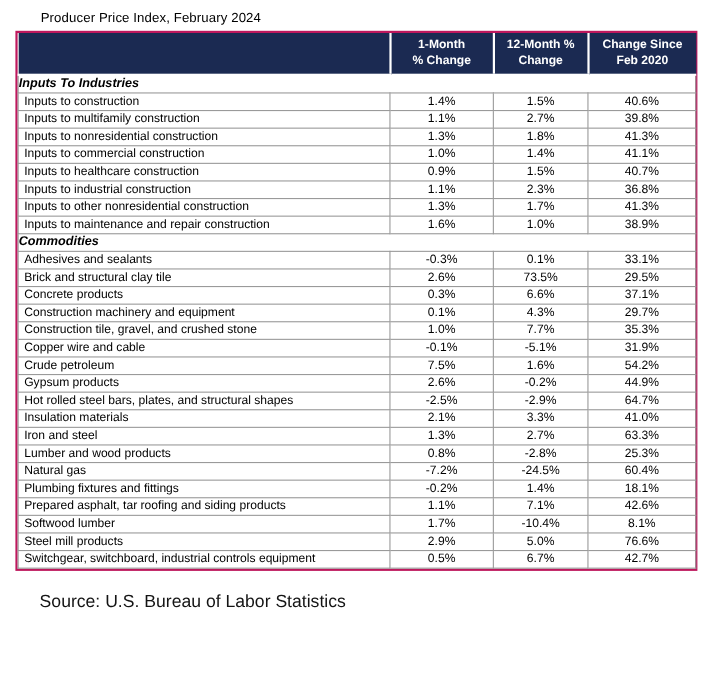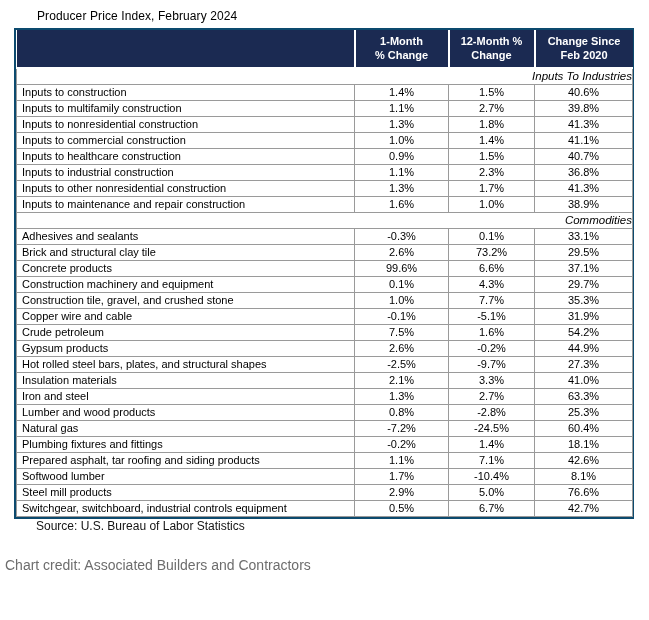--- a/index.html
+++ b/index.html
@@ -12,21 +12,21 @@
   .page { position: relative; width: 649px; height: 444px; padding-top: 9px; }
   .chart-title {
     margin: 0 0 5px 37px;
     font-size: 12px;
     color: #000000;
     letter-spacing: 0.1px;
   }
   .table-wrap {
     margin-left: 14px;
     width: 620px;
-    border: 2px solid #0c4a6e;
+    border: 2px solid #be185d;
   }
   table {
     border-collapse: collapse;
     width: 100%;
     table-layout: fixed;
   }
   col.c-label { width: 338px; }
   col.c-m1    { width: 94px;  }
   col.c-m12   { width: 86px;  }
   col.c-since { width: 98px;  }
@@ -50,29 +50,29 @@
     font-size: 11px;
     color: #000000;
     height: 15px;
     line-height: 13px;
     padding: 1px 5px;
     overflow: hidden;
     white-space: nowrap;
   }
   tbody td.num { text-align: center; padding: 1px 2px; }
   tr.section-row td {
-    text-align: right;
-    font-weight: normal;
+    text-align: left;
+    font-weight: bold;
     font-style: italic;
     font-size: 11.5px;
     padding: 1px 0;
   }
   .source {
-    margin: 0 0 0 36px;
-    font-size: 12px;
+    margin: 20px 0 0 36px;
+    font-size: 16px;
     color: #141414;
   }
   .credit {
     margin: 24px 0 0 5px;
     font-size: 14px;
     color: #6d6d6d;
   }
 </style>
 </head>
 <body>
@@ -156,26 +156,26 @@
           </tr>
           <tr>
             <td class="label">Adhesives and sealants</td>
             <td class="num">-0.3%</td>
             <td class="num">0.1%</td>
             <td class="num">33.1%</td>
           </tr>
           <tr>
             <td class="label">Brick and structural clay tile</td>
             <td class="num">2.6%</td>
-            <td class="num">73.2%</td>
+            <td class="num">73.5%</td>
             <td class="num">29.5%</td>
           </tr>
           <tr>
             <td class="label">Concrete products</td>
-            <td class="num">99.6%</td>
+            <td class="num">0.3%</td>
             <td class="num">6.6%</td>
             <td class="num">37.1%</td>
           </tr>
           <tr>
             <td class="label">Construction machinery and equipment</td>
             <td class="num">0.1%</td>
             <td class="num">4.3%</td>
             <td class="num">29.7%</td>
           </tr>
           <tr>
@@ -198,22 +198,22 @@
           </tr>
           <tr>
             <td class="label">Gypsum products</td>
             <td class="num">2.6%</td>
             <td class="num">-0.2%</td>
             <td class="num">44.9%</td>
           </tr>
           <tr>
             <td class="label">Hot rolled steel bars, plates, and structural shapes</td>
             <td class="num">-2.5%</td>
-            <td class="num">-9.7%</td>
-            <td class="num">27.3%</td>
+            <td class="num">-2.9%</td>
+            <td class="num">64.7%</td>
           </tr>
           <tr>
             <td class="label">Insulation materials</td>
             <td class="num">2.1%</td>
             <td class="num">3.3%</td>
             <td class="num">41.0%</td>
           </tr>
           <tr>
             <td class="label">Iron and steel</td>
             <td class="num">1.3%</td>
@@ -261,14 +261,13 @@
             <td class="num">0.5%</td>
             <td class="num">6.7%</td>
             <td class="num">42.7%</td>
           </tr>
         </tbody>
     </table>
   </div>
 
   <div class="source">Source: U.S. Bureau of Labor Statistics</div>
 
-  <div class="credit">Chart credit: Associated Builders and Contractors</div>
 </div>
 
 </body></html>

